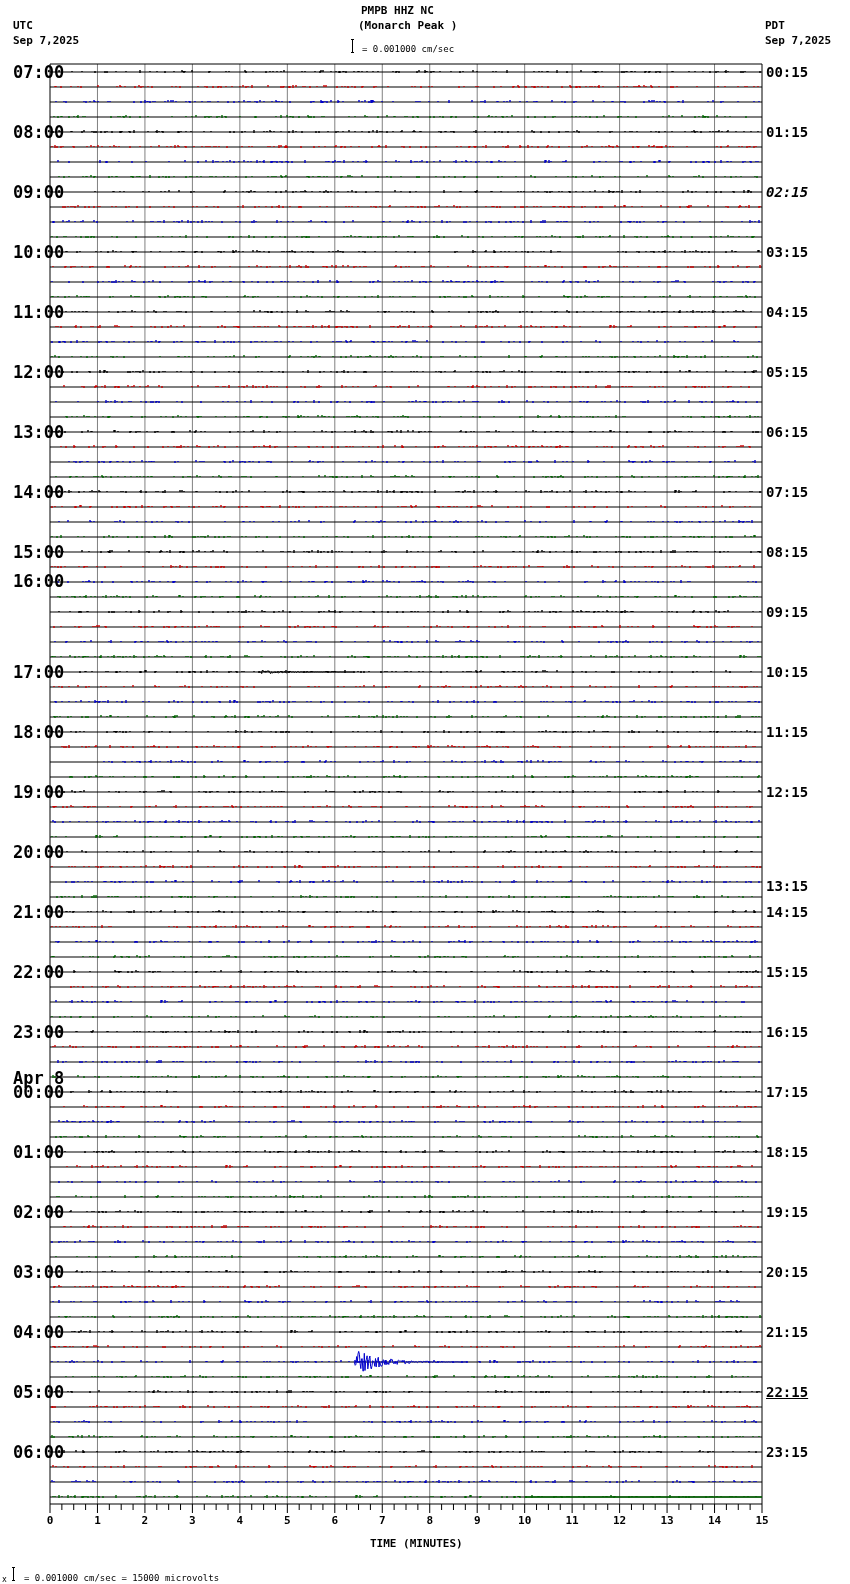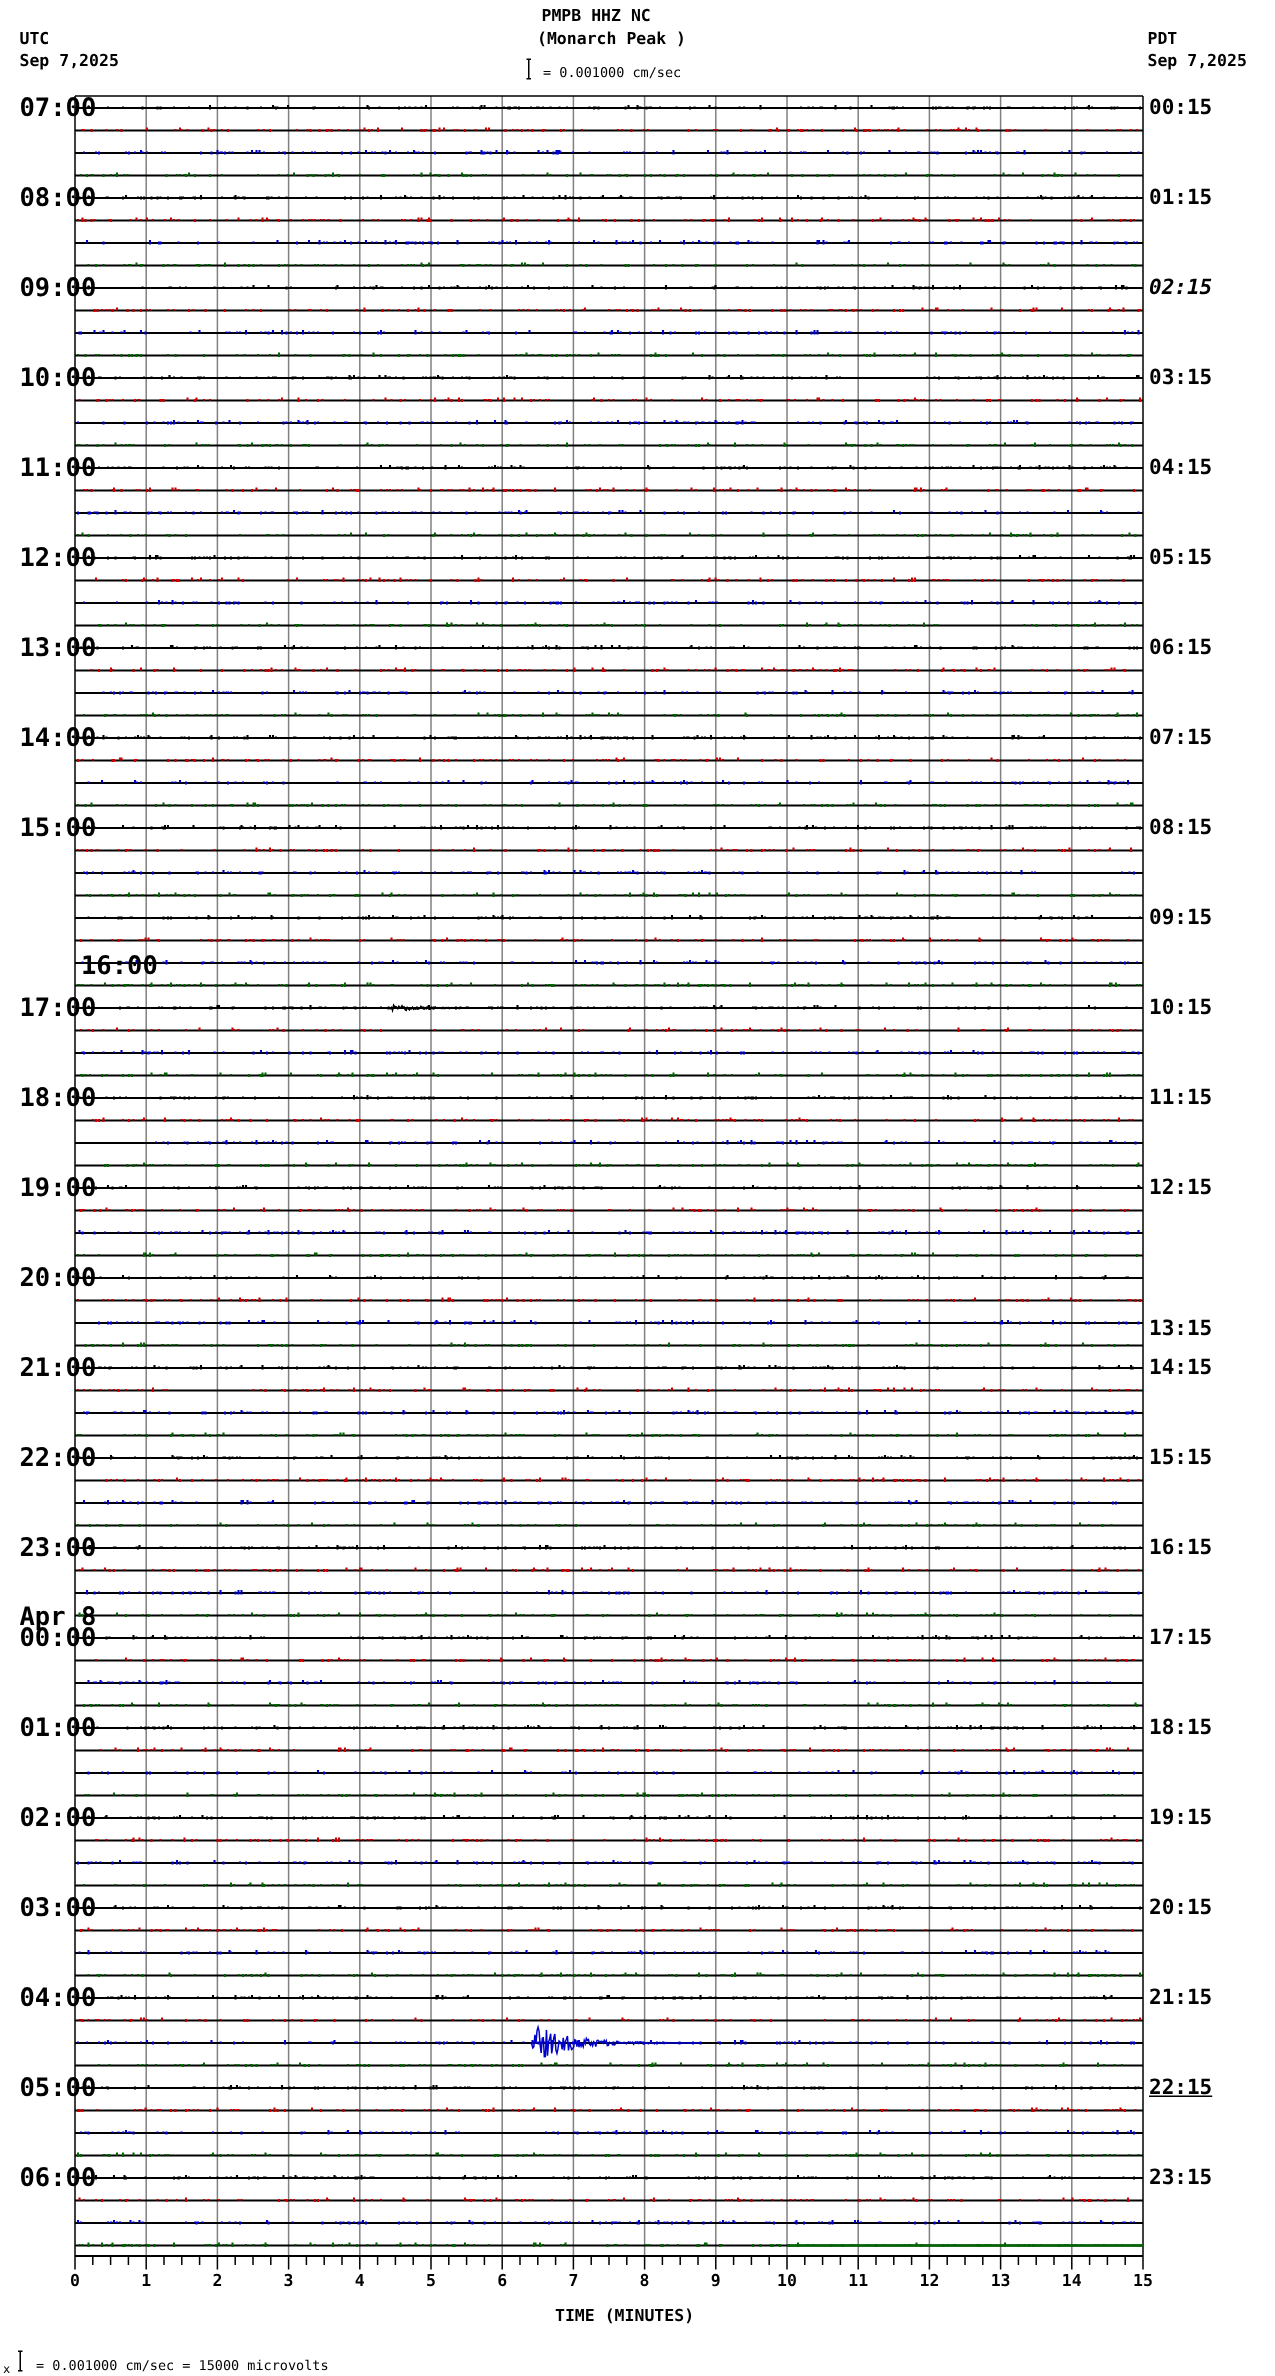--- a/index.html
+++ b/index.html
@@ -308,21 +308,21 @@
 <div id="left-labels">
     <div class="hour-left" style="top: 66px;">07:00</div>
     <div class="hour-left" style="top: 126px;">08:00</div>
     <div class="hour-left" style="top: 186px;">09:00</div>
     <div class="hour-left" style="top: 246px;">10:00</div>
     <div class="hour-left" style="top: 306px;">11:00</div>
     <div class="hour-left" style="top: 366px;">12:00</div>
     <div class="hour-left" style="top: 426px;">13:00</div>
     <div class="hour-left" style="top: 486px;">14:00</div>
     <div class="hour-left" style="top: 546px;">15:00</div>
-    <div class="hour-left" style="top: 638px; margin-left: 41px;">16:00</div>
+    <div class="hour-left" style="top: 575px;">16:00</div>
     <div class="hour-left" style="top: 666px;">17:00</div>
     <div class="hour-left" style="top: 726px;">18:00</div>
     <div class="hour-left" style="top: 786px;">19:00</div>
     <div class="hour-left" style="top: 846px;">20:00</div>
     <div class="hour-left" style="top: 906px;">21:00</div>
     <div class="hour-left" style="top: 966px;">22:00</div>
     <div class="hour-left" style="top: 1026px;">23:00</div>
     <div class="hour-left" style="top: 1086px;">00:00</div>
     <div class="hour-left" style="top: 1072px;">Apr 8</div>
     <div class="hour-left" style="top: 1146px;">01:00</div>

